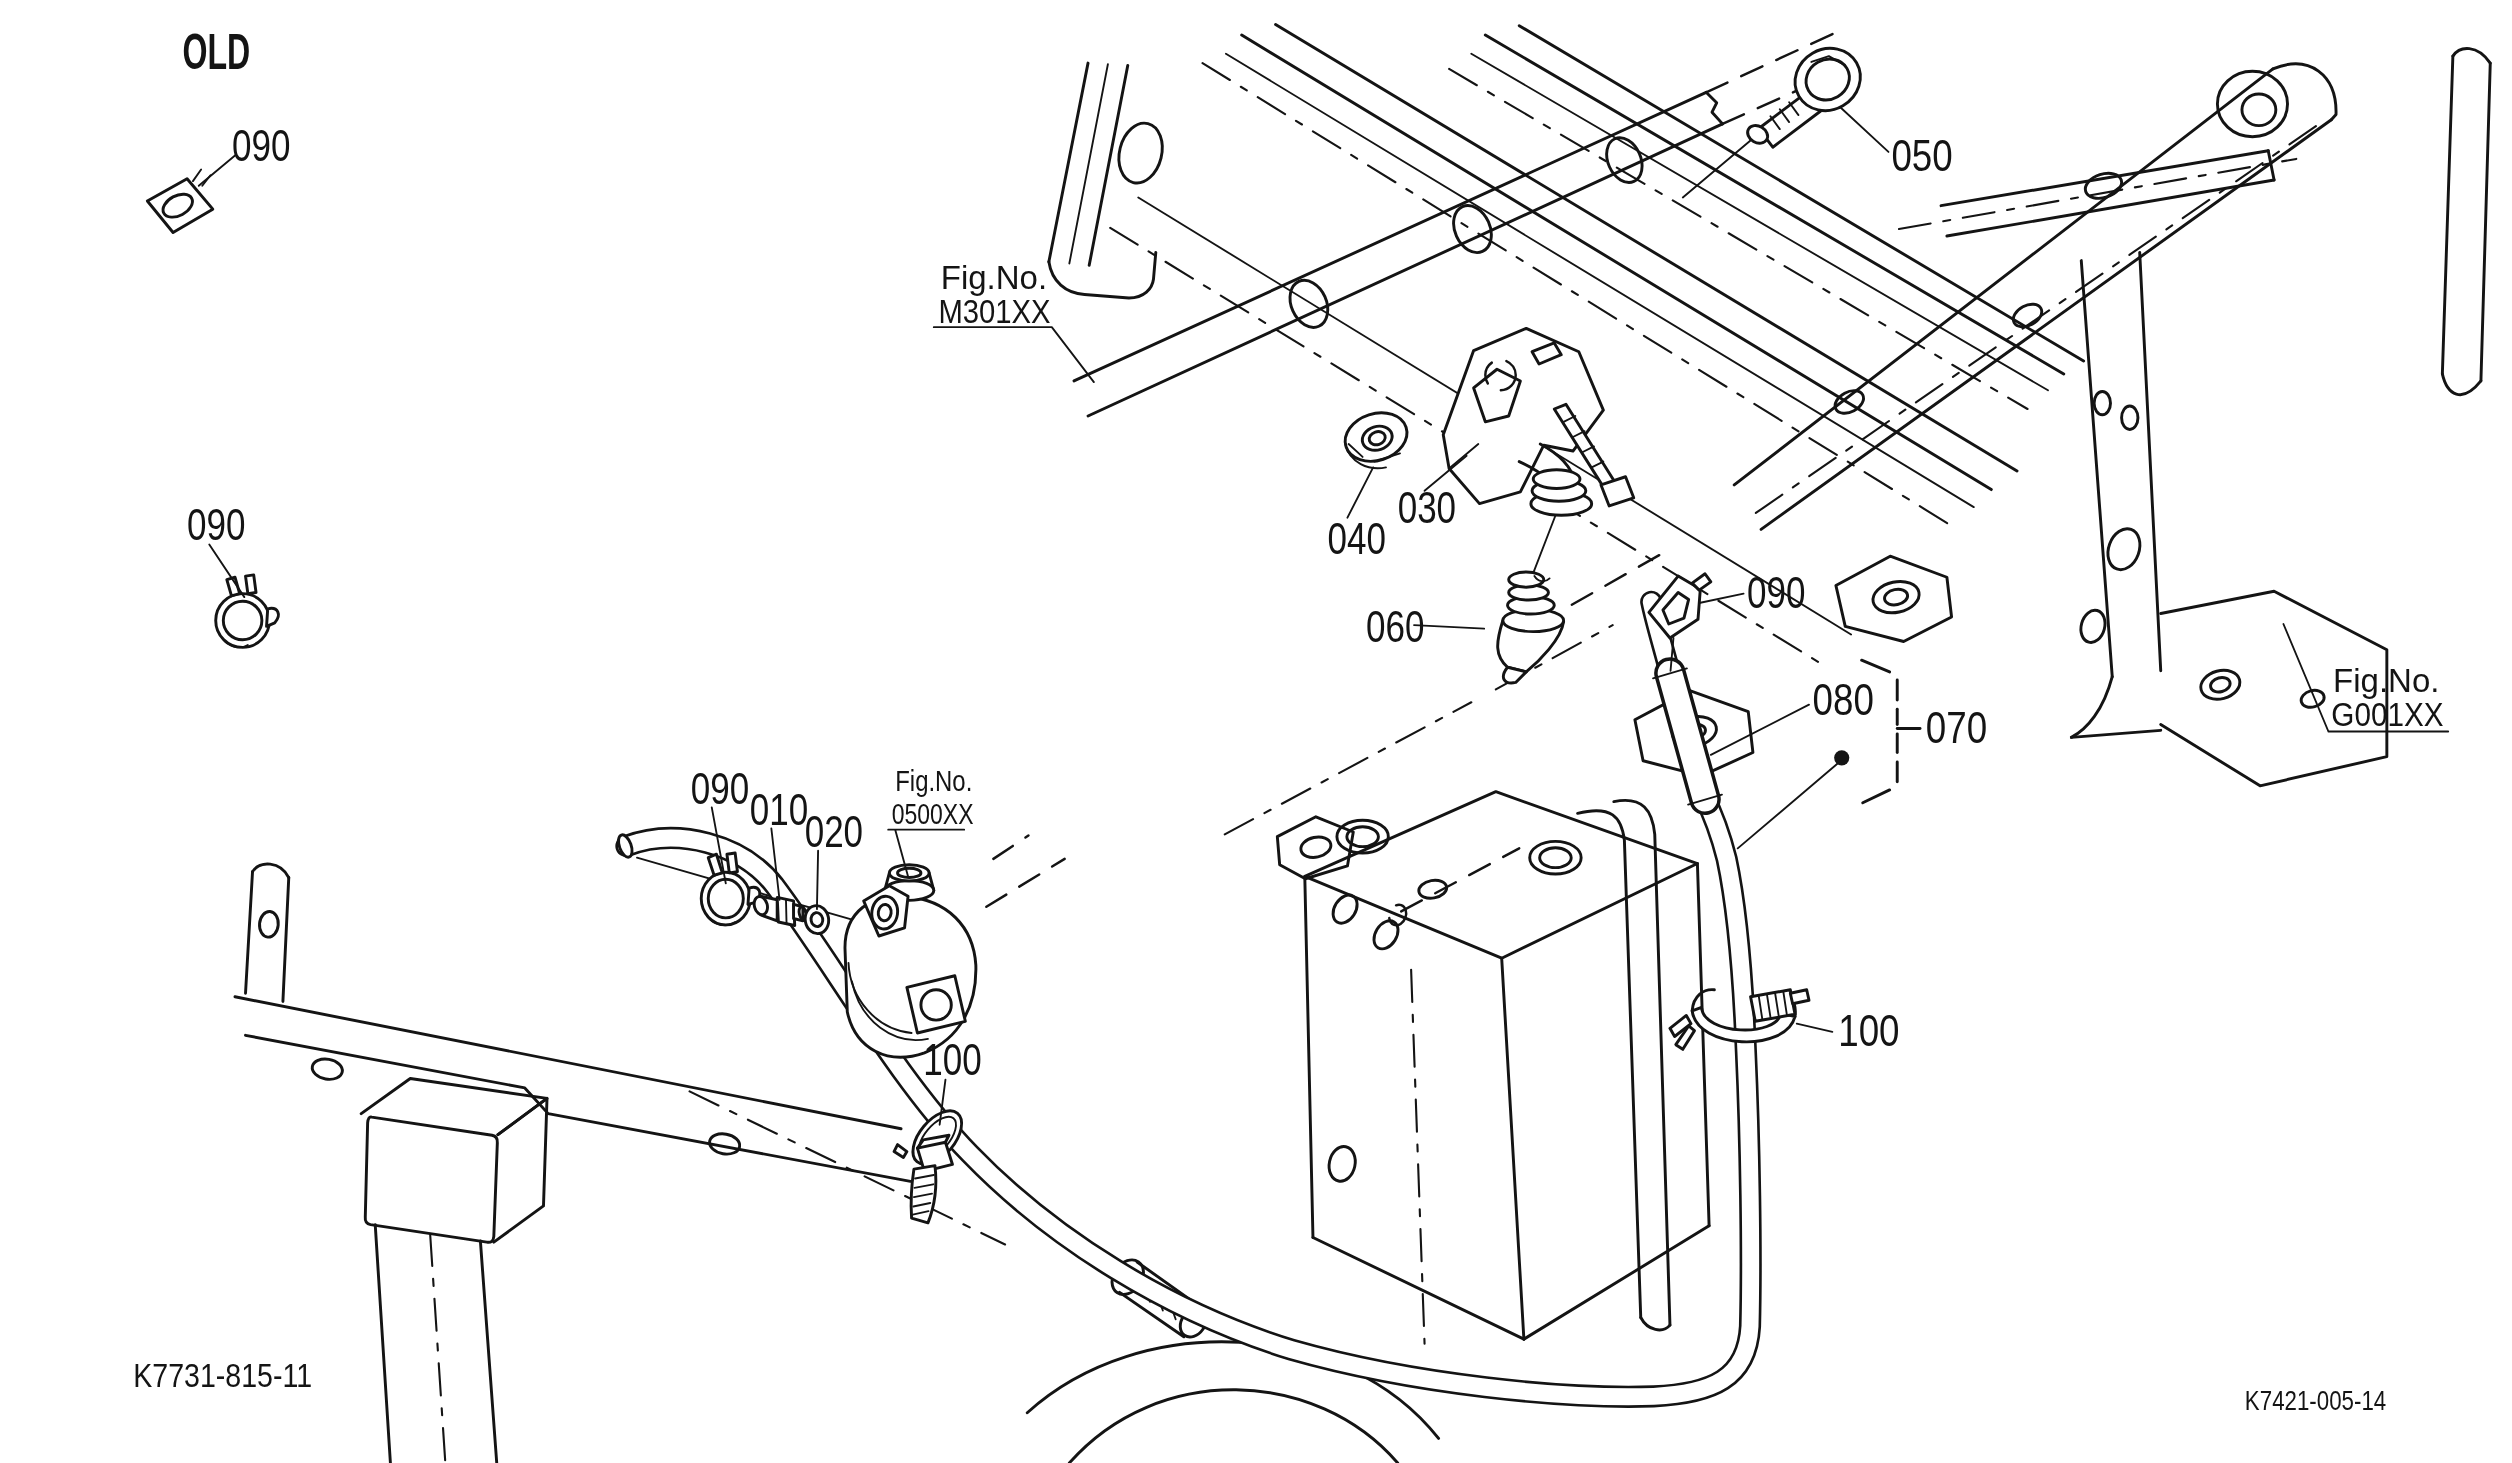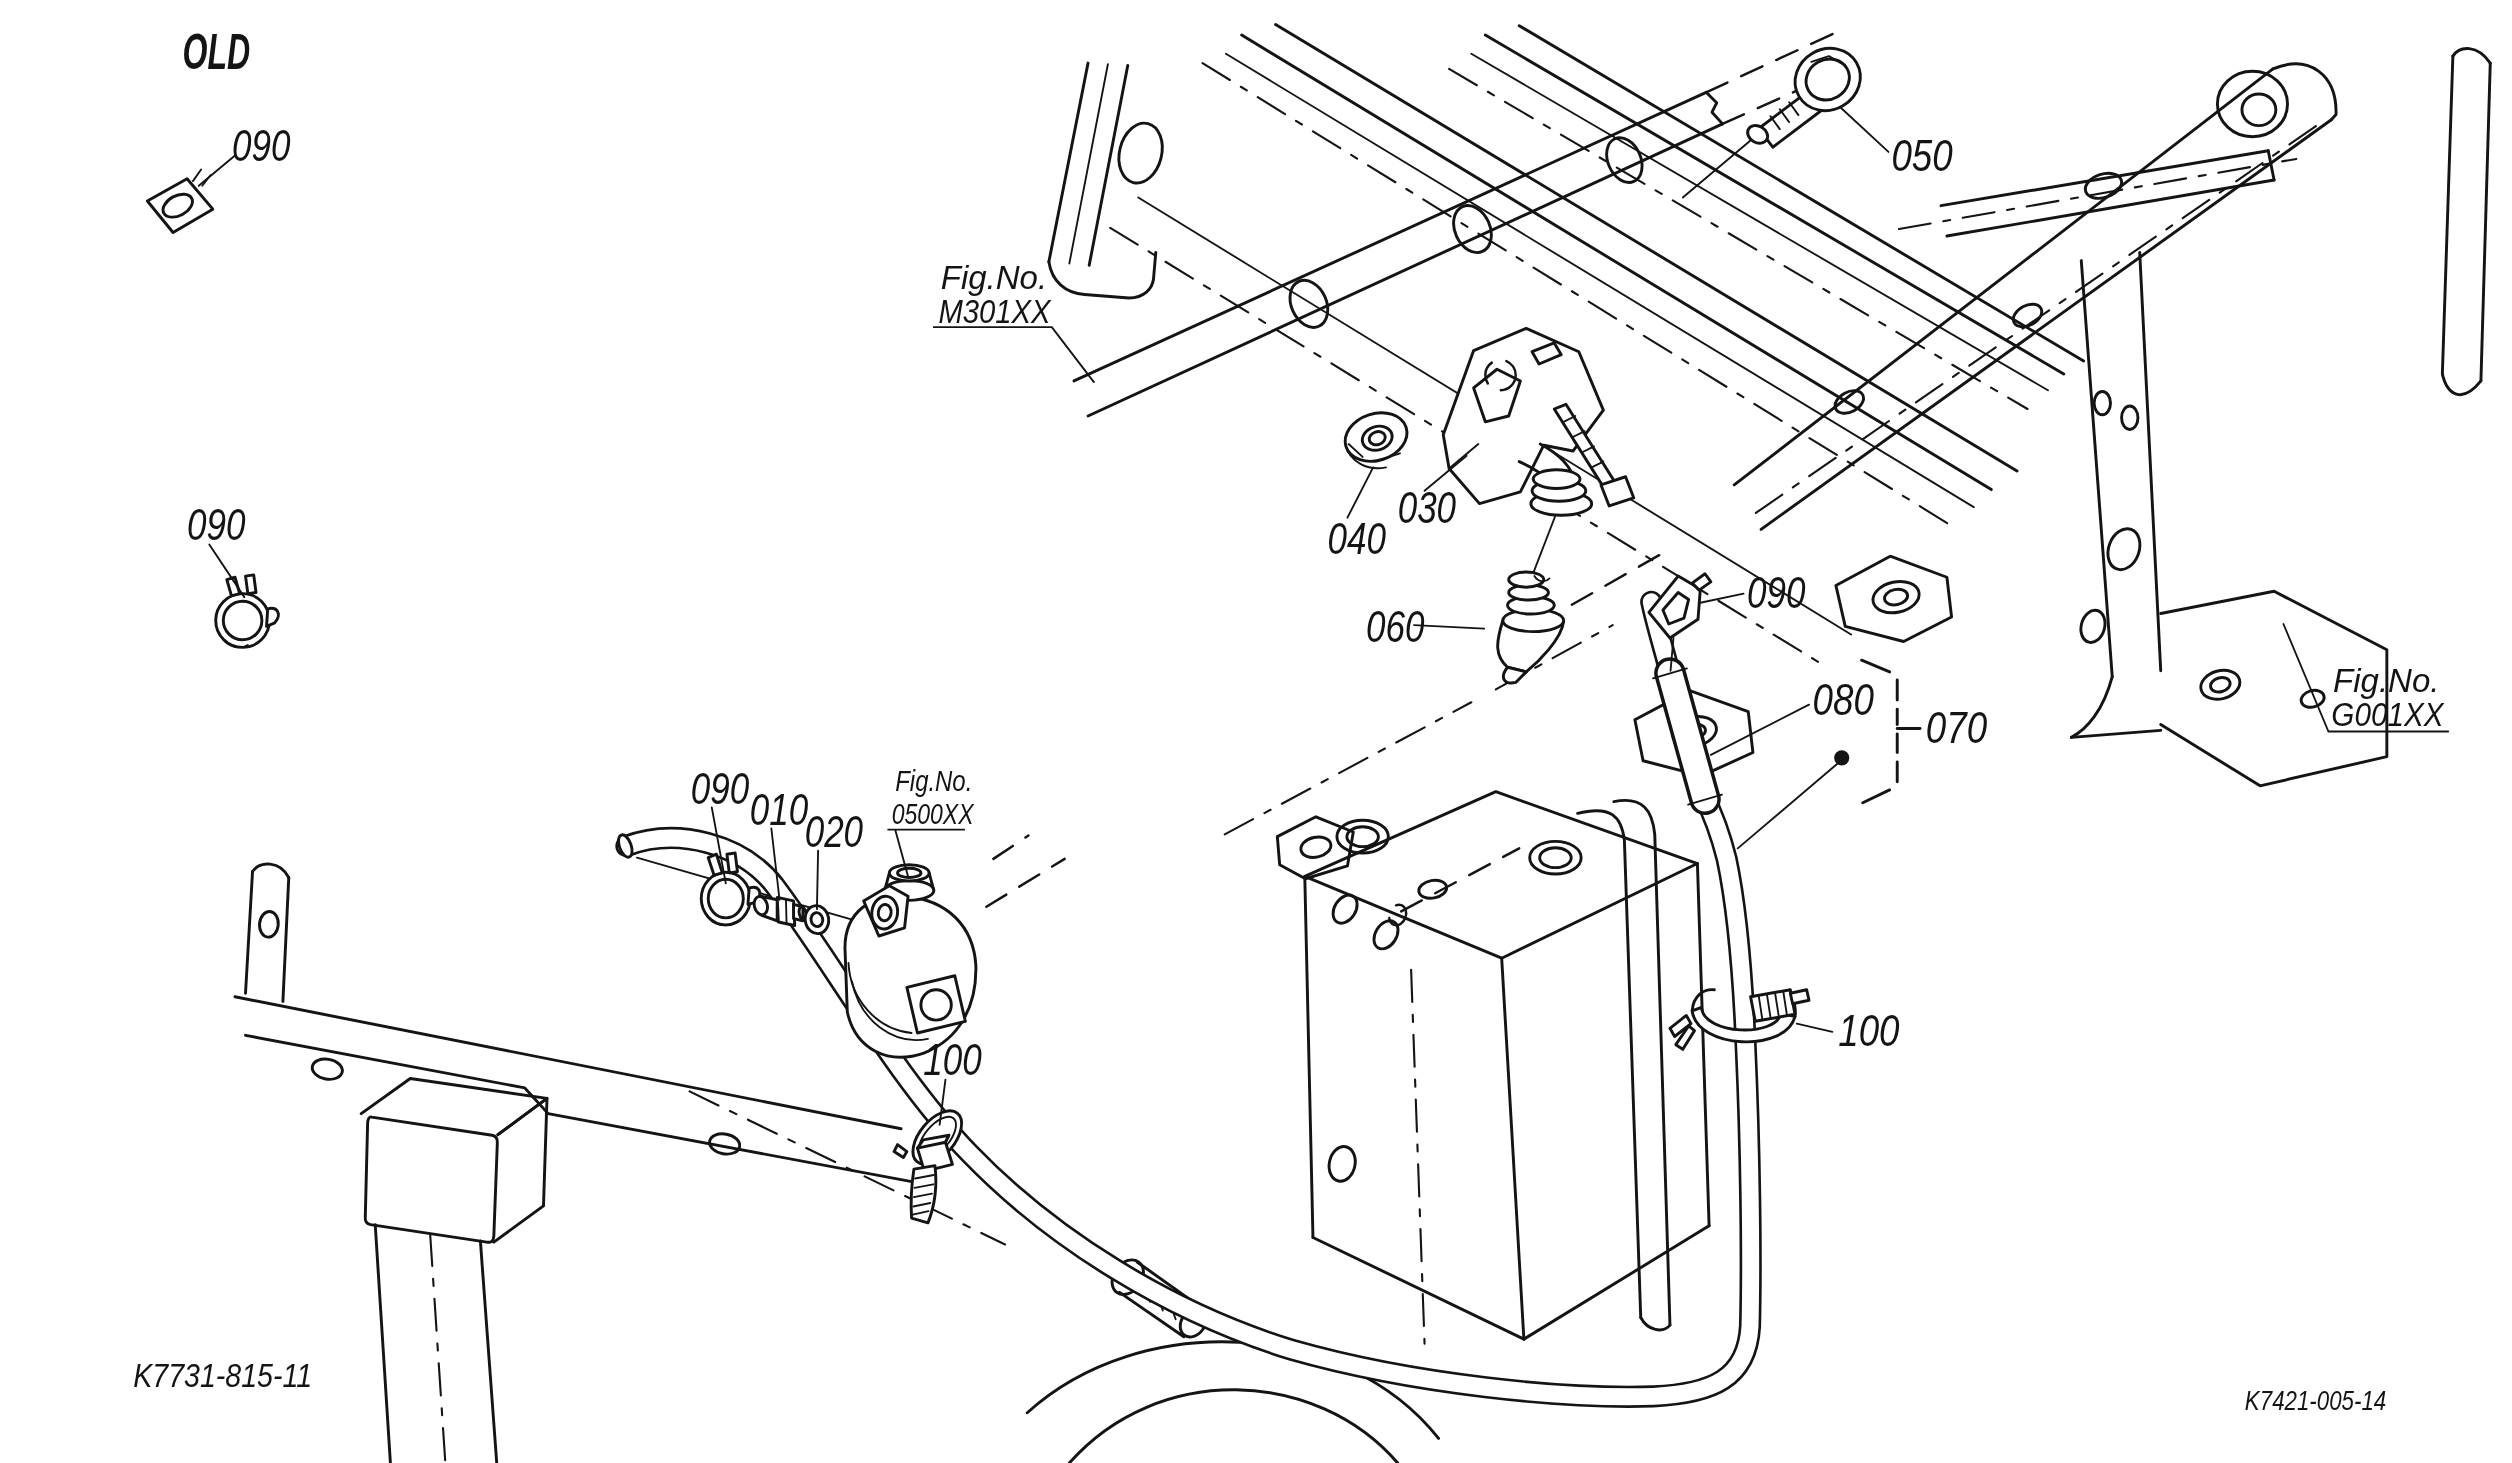--- a/index.html
+++ b/index.html
@@ -1,16 +1,16 @@
 <!DOCTYPE html>
 <html style="font-size:9.4px"><head>
 <meta charset="utf-8">
 <style>
   html,body{margin:0;padding:0;background:#fff;}
-  #canvas{position:relative;width:2512px;height:1463px;background:#ffffff;overflow:hidden;font-style:italic;}
+  #canvas{position:relative;width:2512px;height:1463px;background:#ffffff;overflow:hidden;}
   svg{display:block;width:2512px;height:1463px;}
   svg{fill:none;stroke:#141414;stroke-width:5;stroke-linecap:round;stroke-linejoin:round;}
   .thin{stroke-width:3.2;}
   .dashdot{stroke-dasharray:55 22 12 22;stroke-width:3.6;}
   .dashed{stroke-dasharray:40 26;stroke-width:4.2;}
   .wfill{fill:#ffffff;}
   .blk{fill:#141414;stroke:none;}
   text{stroke:none;fill:#141414;font-family:"Liberation Sans","DejaVu Sans",sans-serif;}
   .t-callout{font-size:76px;}
   .t-old{font-size:84px;font-weight:bold;}

